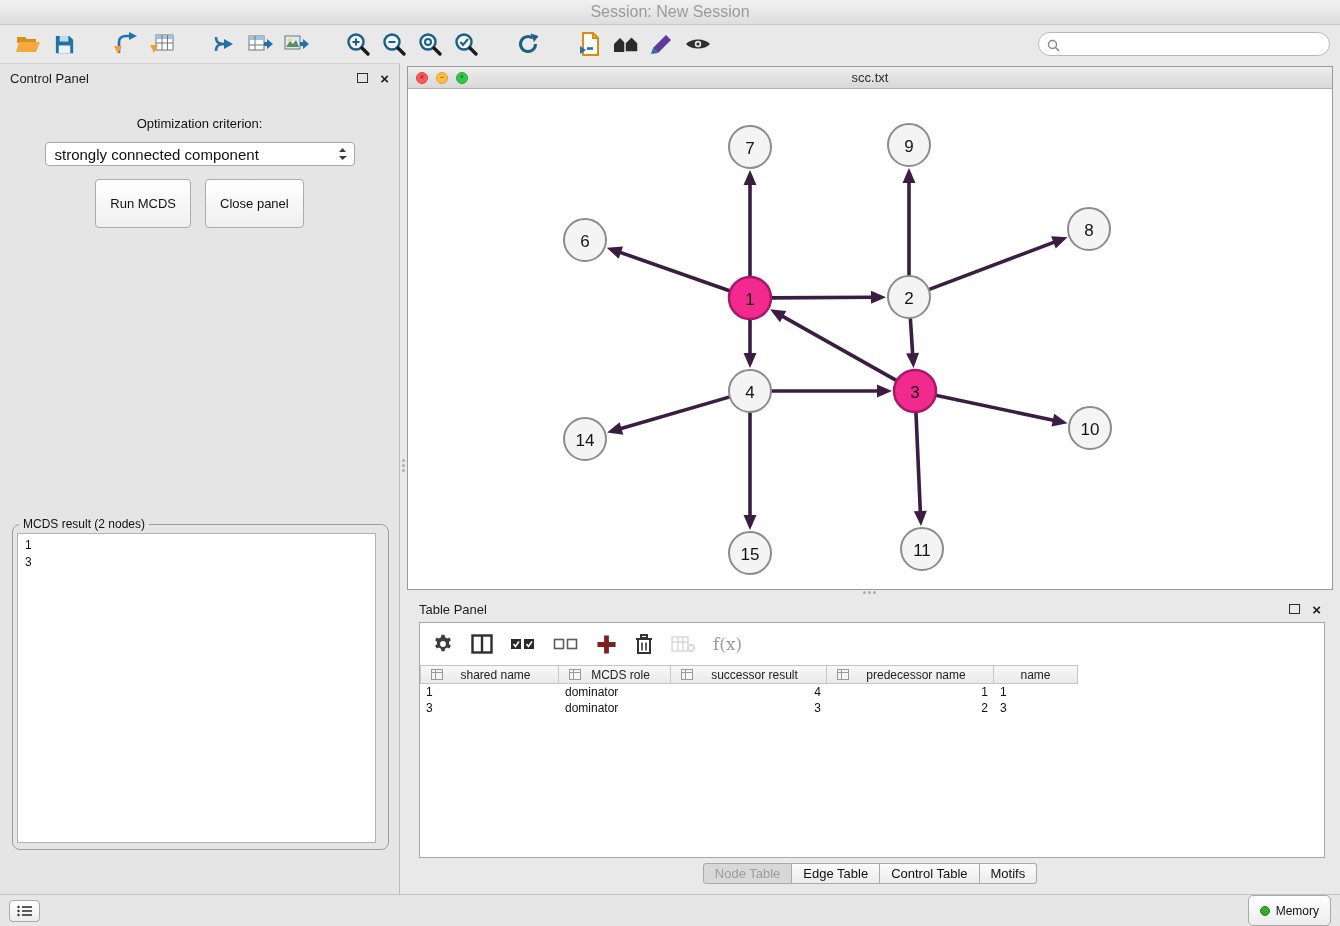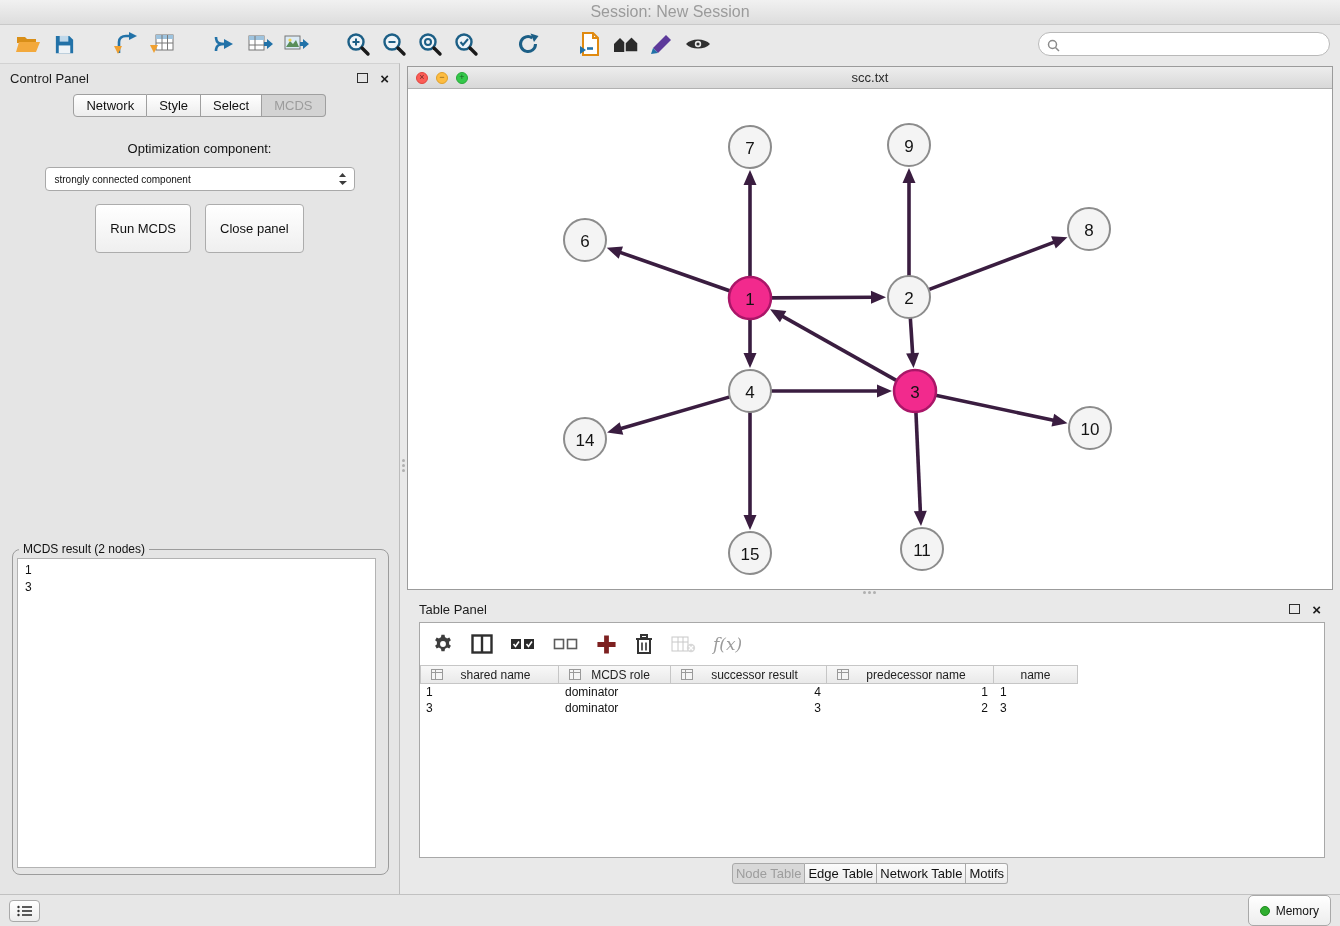--- a/index.html
+++ b/index.html
@@ -27,21 +27,21 @@
   .x-icon{font-size:15px;font-weight:bold;color:#1c1c1c;line-height:1;}
   .tabs-row{display:flex;justify-content:center;margin-top:2px;}
   .tab{font-size:13px;padding:3px 12px;background:linear-gradient(#ffffff,#ededed);
     border:1px solid #9f9f9f;border-left:none;color:#111;cursor:default;}
   .tab:first-child{border-left:1px solid #9f9f9f;border-radius:4px 0 0 4px;}
   .tab:last-child{border-radius:0 4px 4px 0;}
   .tab.active{background:#d3d3d3;color:#9c9c9c;}
   .cp-body{padding-top:24px;text-align:center;position:relative;height:calc(100% - 58px);}
   .opt-label{font-size:13px;color:#111;}
   .dropdown{margin:11px auto 0;width:310px;height:24px;background:#fff;border:1px solid #a9a9a9;
-    border-radius:4px;display:flex;align-items:center;padding:0 7px 0 9px;font-size:10px;}
+    border-radius:4px;display:flex;align-items:center;padding:0 7px 0 9px;font-size:15px;}
   .dd-label{flex:1;text-align:left;}
   .btn-row{margin-top:13px;display:flex;justify-content:center;gap:14px;}
   .mac-btn{font-size:13px;padding:16px 14px;background:linear-gradient(#ffffff,#efefef);
     border:1px solid #acacac;border-radius:4px;color:#111;box-shadow:0 1px 0 rgba(255,255,255,.6) inset;}
   .result-group{position:absolute;left:12px;right:10px;top:432px;bottom:14px;
     border:1px solid #9c9c9c;border-radius:8px;}
   .result-legend{position:absolute;top:-8px;left:6px;background:#e5e5e5;padding:0 4px;
     font-size:12px;color:#111;}
   .result-box{position:absolute;left:4px;right:12px;top:8px;bottom:6px;background:#fff;
     border:1px solid #b3b3b3;font-size:12px;line-height:1.4;padding:3px 7px;white-space:pre;
@@ -65,31 +65,31 @@
   .tl.green{background:#34c84a;border:1px solid #27a838;}
   .nw-title{position:absolute;left:0;right:0;text-align:center;font-size:13px;color:#2a2a2a;}
   .graph-canvas{display:block;width:924px;height:500px;}
   
   .table-panel{position:absolute;left:407px;top:596px;width:926px;height:292px;background:#e9e9e9;}
   .tp-header{height:26px;display:flex;align-items:center;padding:0 12px;font-size:13px;color:#1c1c1c;}
   .tp-content{position:absolute;left:12px;right:8px;top:26px;bottom:30px;background:#fff;
     border:1px solid #a8a8a8;overflow:hidden;}
   .tp-toolbar{height:42px;display:flex;align-items:center;padding:0 12px;gap:17px;}
   .tpt-btn{display:flex;align-items:center;justify-content:center;height:30px;}
-  .fx{font-family:"DejaVu Serif","Liberation Serif",serif;font-style:italic;font-size:17px;color:#9b9b9b;}
+  .fx{font-family:"DejaVu Serif","Liberation Serif",serif;font-size:17px;color:#9b9b9b;}
   .header-row{display:flex;height:19px;}
   .hcell{border:1px solid #c6c6c6;border-left:none;background:linear-gradient(#f8f8f8,#e9e9e9);
     display:flex;align-items:center;font-size:12px;color:#222;padding:0 10px;}
   .hcell:first-child{border-left:1px solid #c6c6c6;}
   .hlabel{flex:1;text-align:center;}
   .data-row{display:flex;height:16px;font-size:12px;color:#111;align-items:center;}
   .dcell{padding:0 6px;overflow:hidden;white-space:nowrap;}
   .num{text-align:right;}
   .tp-tabs{position:absolute;left:0;right:0;bottom:4px;display:flex;justify-content:center;}
-  .tp-tab{font-size:13px;padding:2px 3px;border:1px solid #a9a9a9;border-left:none;
+  .tp-tab{font-size:13px;padding:2px 11px;border:1px solid #a9a9a9;border-left:none;
     background:linear-gradient(#fbfbfb,#ececec);color:#111;}
   .tp-tab:first-child{border-left:1px solid #a9a9a9;border-radius:3px 0 0 3px;}
   .tp-tab:last-child{border-radius:0 3px 3px 0;}
   .tp-tab.active{background:#d8d8d8;color:#9d9d9d;}
   
   .status-bar{position:absolute;left:0;right:0;bottom:0;height:32px;background:#e7e7e7;
     border-top:1px solid #c1c1c1;display:flex;align-items:center;padding:0 9px;}
   .list-btn{width:31px;height:22px;border:1px solid #a9a9a9;border-radius:4px;
     background:linear-gradient(#ffffff,#ededed);display:flex;align-items:center;justify-content:center;}
   .memory-btn{margin-left:auto;height:31px;border:1px solid #a9a9a9;border-radius:5px;
@@ -239,28 +239,22 @@
   </div>
 </div>
 
 <div class="control-panel">
   <div class="panel-header">
     <span>Control Panel</span>
     <span class="ph-spacer"></span>
     <span class="float-icon"></span>
     <span class="x-icon">×</span>
   </div>
-  <div class="tabs-row">
-    <div class="tab"><span>Network</span></div>
-    <div class="tab"><span>Style</span></div>
-    <div class="tab"><span>Select</span></div>
-    <div class="tab active"><span>MCDS</span></div>
-  </div>
   <div class="cp-body">
-    <div class="opt-label">Optimization component:</div>
+    <div class="opt-label">Optimization criterion:</div>
     <div class="dropdown">
       <span class="dd-label">strongly connected component</span>
       <svg width="9" height="14" viewBox="0 0 9 14">
         <path d="M4.5 1 8 5H1z" fill="#3c3c3c"></path>
           <path d="M4.5 13 1 9h8z" fill="#3c3c3c"></path>
       </svg>
     </div>
     <div class="btn-row">
       <button class="mac-btn">Run MCDS</button>
       <button class="mac-btn">Close panel</button>
@@ -483,21 +477,21 @@
       <div class="dcell" style="width:139px">3</div>
       <div class="dcell" style="width:112px">dominator</div>
       <div class="dcell num" style="width:156px">3</div>
       <div class="dcell num" style="width:167px">2</div>
       <div class="dcell" style="width:84px">3</div>
     </div>
   </div>
   <div class="tp-tabs">
     <div class="tp-tab active"><span>Node Table</span></div>
     <div class="tp-tab"><span>Edge Table</span></div>
-    <div class="tp-tab"><span>Network Table</span></div>
+    <div class="tp-tab"><span>Control Table</span></div>
     <div class="tp-tab"><span>Motifs</span></div>
   </div>
 </div>
 
 <div class="status-bar">
   <div class="list-btn">
     <svg width="16" height="12" viewBox="0 0 16 12">
       <circle cx="1.5" cy="2" r="1.2" fill="#333"></circle>
         <line x1="5" y1="2" x2="15" y2="2" stroke="#333" stroke-width="1.6"></line>
       <circle cx="1.5" cy="6" r="1.2" fill="#333"></circle>

